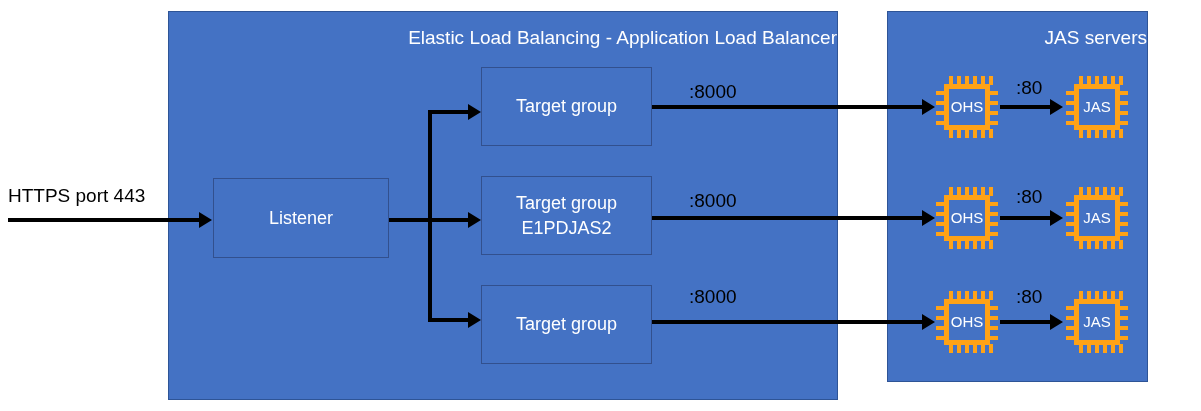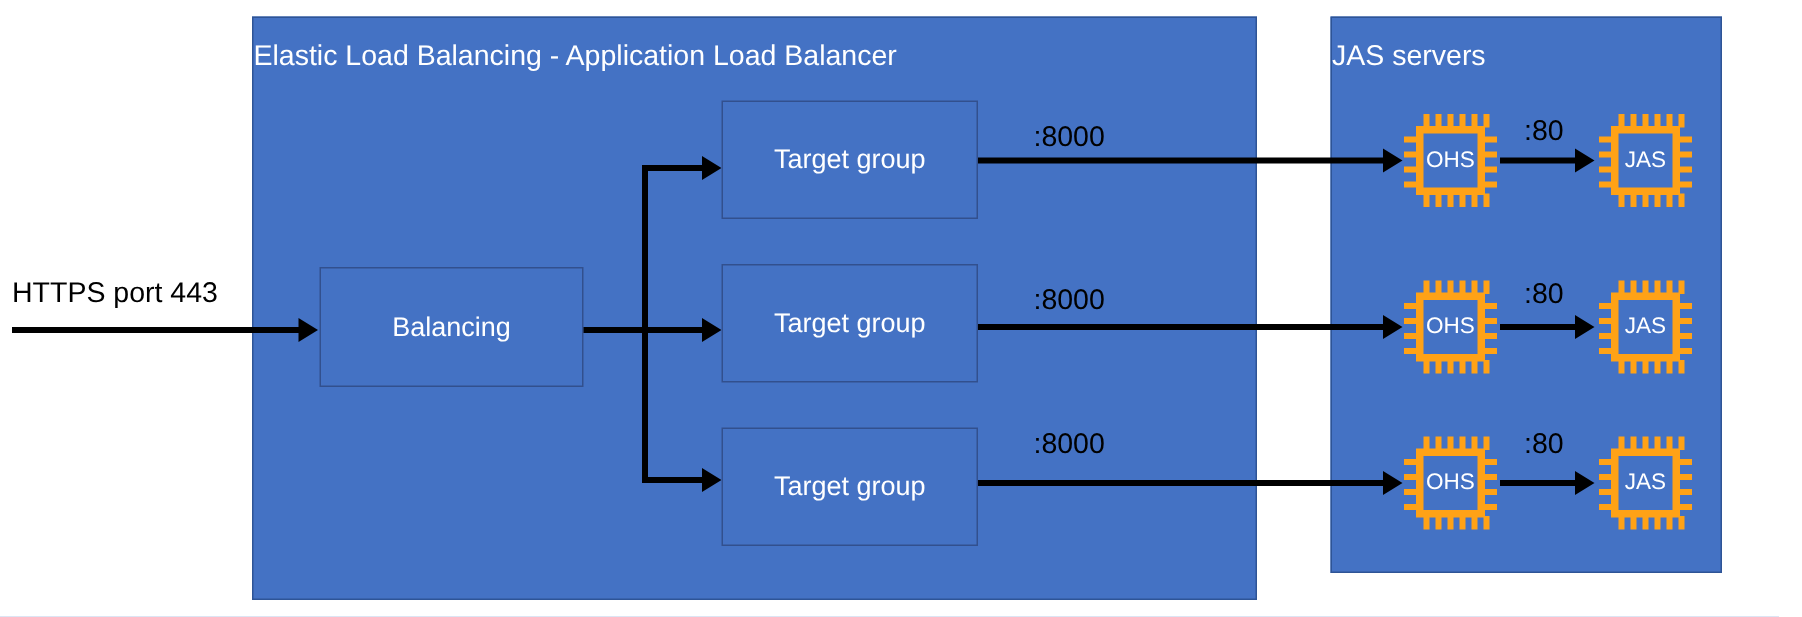--- a/index.html
+++ b/index.html
@@ -26,21 +26,21 @@
     box-sizing: border-box;
   }
   #elb-panel  { left: 168px; top: 11px; width: 670px; height: 389px; }
   #jas-panel  { left: 887px; top: 11px; width: 261px; height: 371px; }
 
   .panel-title {
     position: absolute;
     left: 0;
     right: 0;
     top: 14px;
-    text-align: left;
+    text-align: right;
     color: #ffffff;
     font-size: 19px;
     line-height: 24px;
     white-space: nowrap;
   }
 
   
   .node-box {
     position: absolute;
     background: #4472C4;
@@ -137,40 +137,41 @@
 
   <div class="panel" id="jas-panel">
     <div class="panel-title">JAS servers</div>
   </div>
 
   <div class="label" id="https-label">HTTPS port 443</div>
   <div class="hline" style="left:8px; top:218px; width:198px;"></div>
   <div class="arrowhead" style="left:199px; top:212px;"></div>
 
   <div class="node-box" id="listener-box">
-    <span class="l1">Balancing</span>
+    <span class="l1">Listener</span>
   </div>
 
   <div class="hline" style="left:389px; top:218px; width:43px;"></div>
   <div class="vline" style="left:428px; top:110px; height:212px;"></div>
 
   <div class="hline" style="left:428px; top:110px; width:46px;"></div>
   <div class="arrowhead" style="left:468px; top:104px;"></div>
 
   <div class="hline" style="left:428px; top:218px; width:46px;"></div>
   <div class="arrowhead" style="left:468px; top:212px;"></div>
 
   <div class="hline" style="left:428px; top:318px; width:46px;"></div>
   <div class="arrowhead" style="left:468px; top:312px;"></div>
 
   <div class="node-box" id="tg1-box">
     <span class="l1">Target group</span>
   </div>
   <div class="node-box" id="tg2-box">
     <span class="l1">Target group</span>
+    <span class="l2">E1PDJAS2</span>
   </div>
   <div class="node-box" id="tg3-box">
     <span class="l1">Target group</span>
   </div>
 
   <div class="label" id="p8000-1">:8000</div>
   <div class="label" id="p8000-2">:8000</div>
   <div class="label" id="p8000-3">:8000</div>
 
   <div class="hline" style="left:652px; top:105px; width:275px;"></div>

